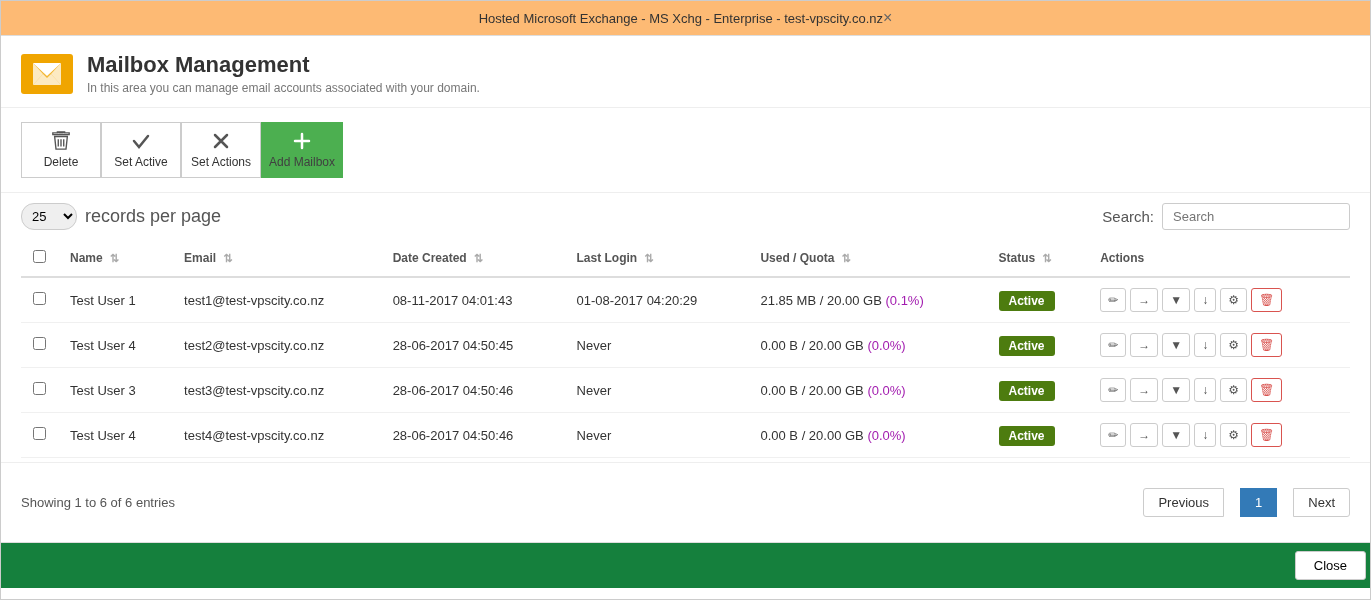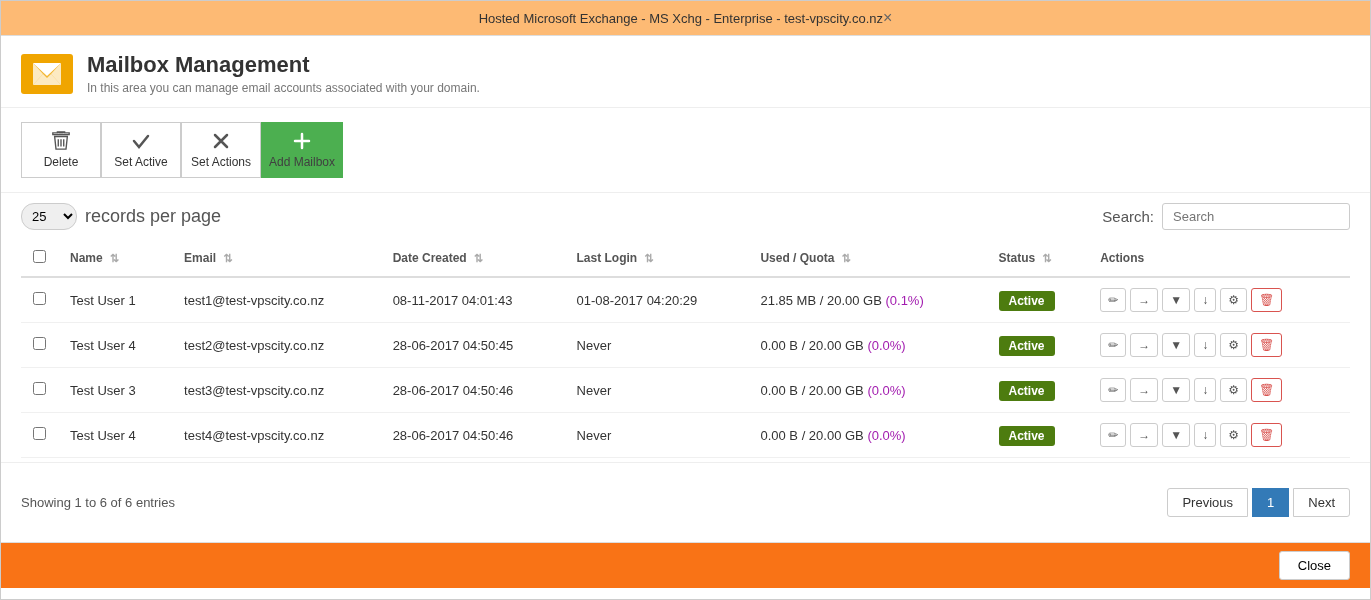--- a/index.html
+++ b/index.html
@@ -42,27 +42,27 @@
 
     .percent-green { color: #a21caf; }
 
     .action-btn { background: #fff; border: 1px solid #ccc; padding: 4px 7px; cursor: pointer; border-radius: 3px; font-size: 12px; color: #555; }
     .action-btn.red { color: #d9534f; border-color: #d9534f; }
     .actions-cell { display: flex; gap: 4px; align-items: center; }
 
     .footer { display: flex; align-items: center; justify-content: space-between; padding: 25px 20px; border-top: 1px solid #eee; margin-top: 4px; }
     .showing-text { font-size: 13px; color: #555; }
 
-    .pagination { display: flex; gap: 4px; align-items: flex-end; }
+    .pagination { display: flex; gap: 16px; align-items: flex-end; }
     .page-btn { border: 1px solid #ccc; background: #fff; padding: 6px 14px; cursor: pointer; font-size: 13px; color: #333; }
     .page-btn.active { background: #337ab7; color: #fff; border-color: #337ab7; }
     .page-btn:first-child { border-radius: 3px 0 0 3px; }
     .page-btn:last-child { border-radius: 0 3px 3px 0; }
 
-    .close-footer { display: flex; justify-content: flex-end; padding: 8px 20px; border-top: 1px solid #ddd; background: #f97316; }
+    .close-footer { display: flex; justify-content: flex-end; padding: 8px 4px; border-top: 1px solid #ddd; background: #15803d; }
     .close-btn { background: #fff; border: 1px solid #ccc; padding: 6px 18px; cursor: pointer; font-size: 13px; border-radius: 3px; }
 
     .table-wrapper { padding: 0 20px; }
   </style>
 </head>
 <body>
 
 <div class="window">
 
   <div class="title-bar">

